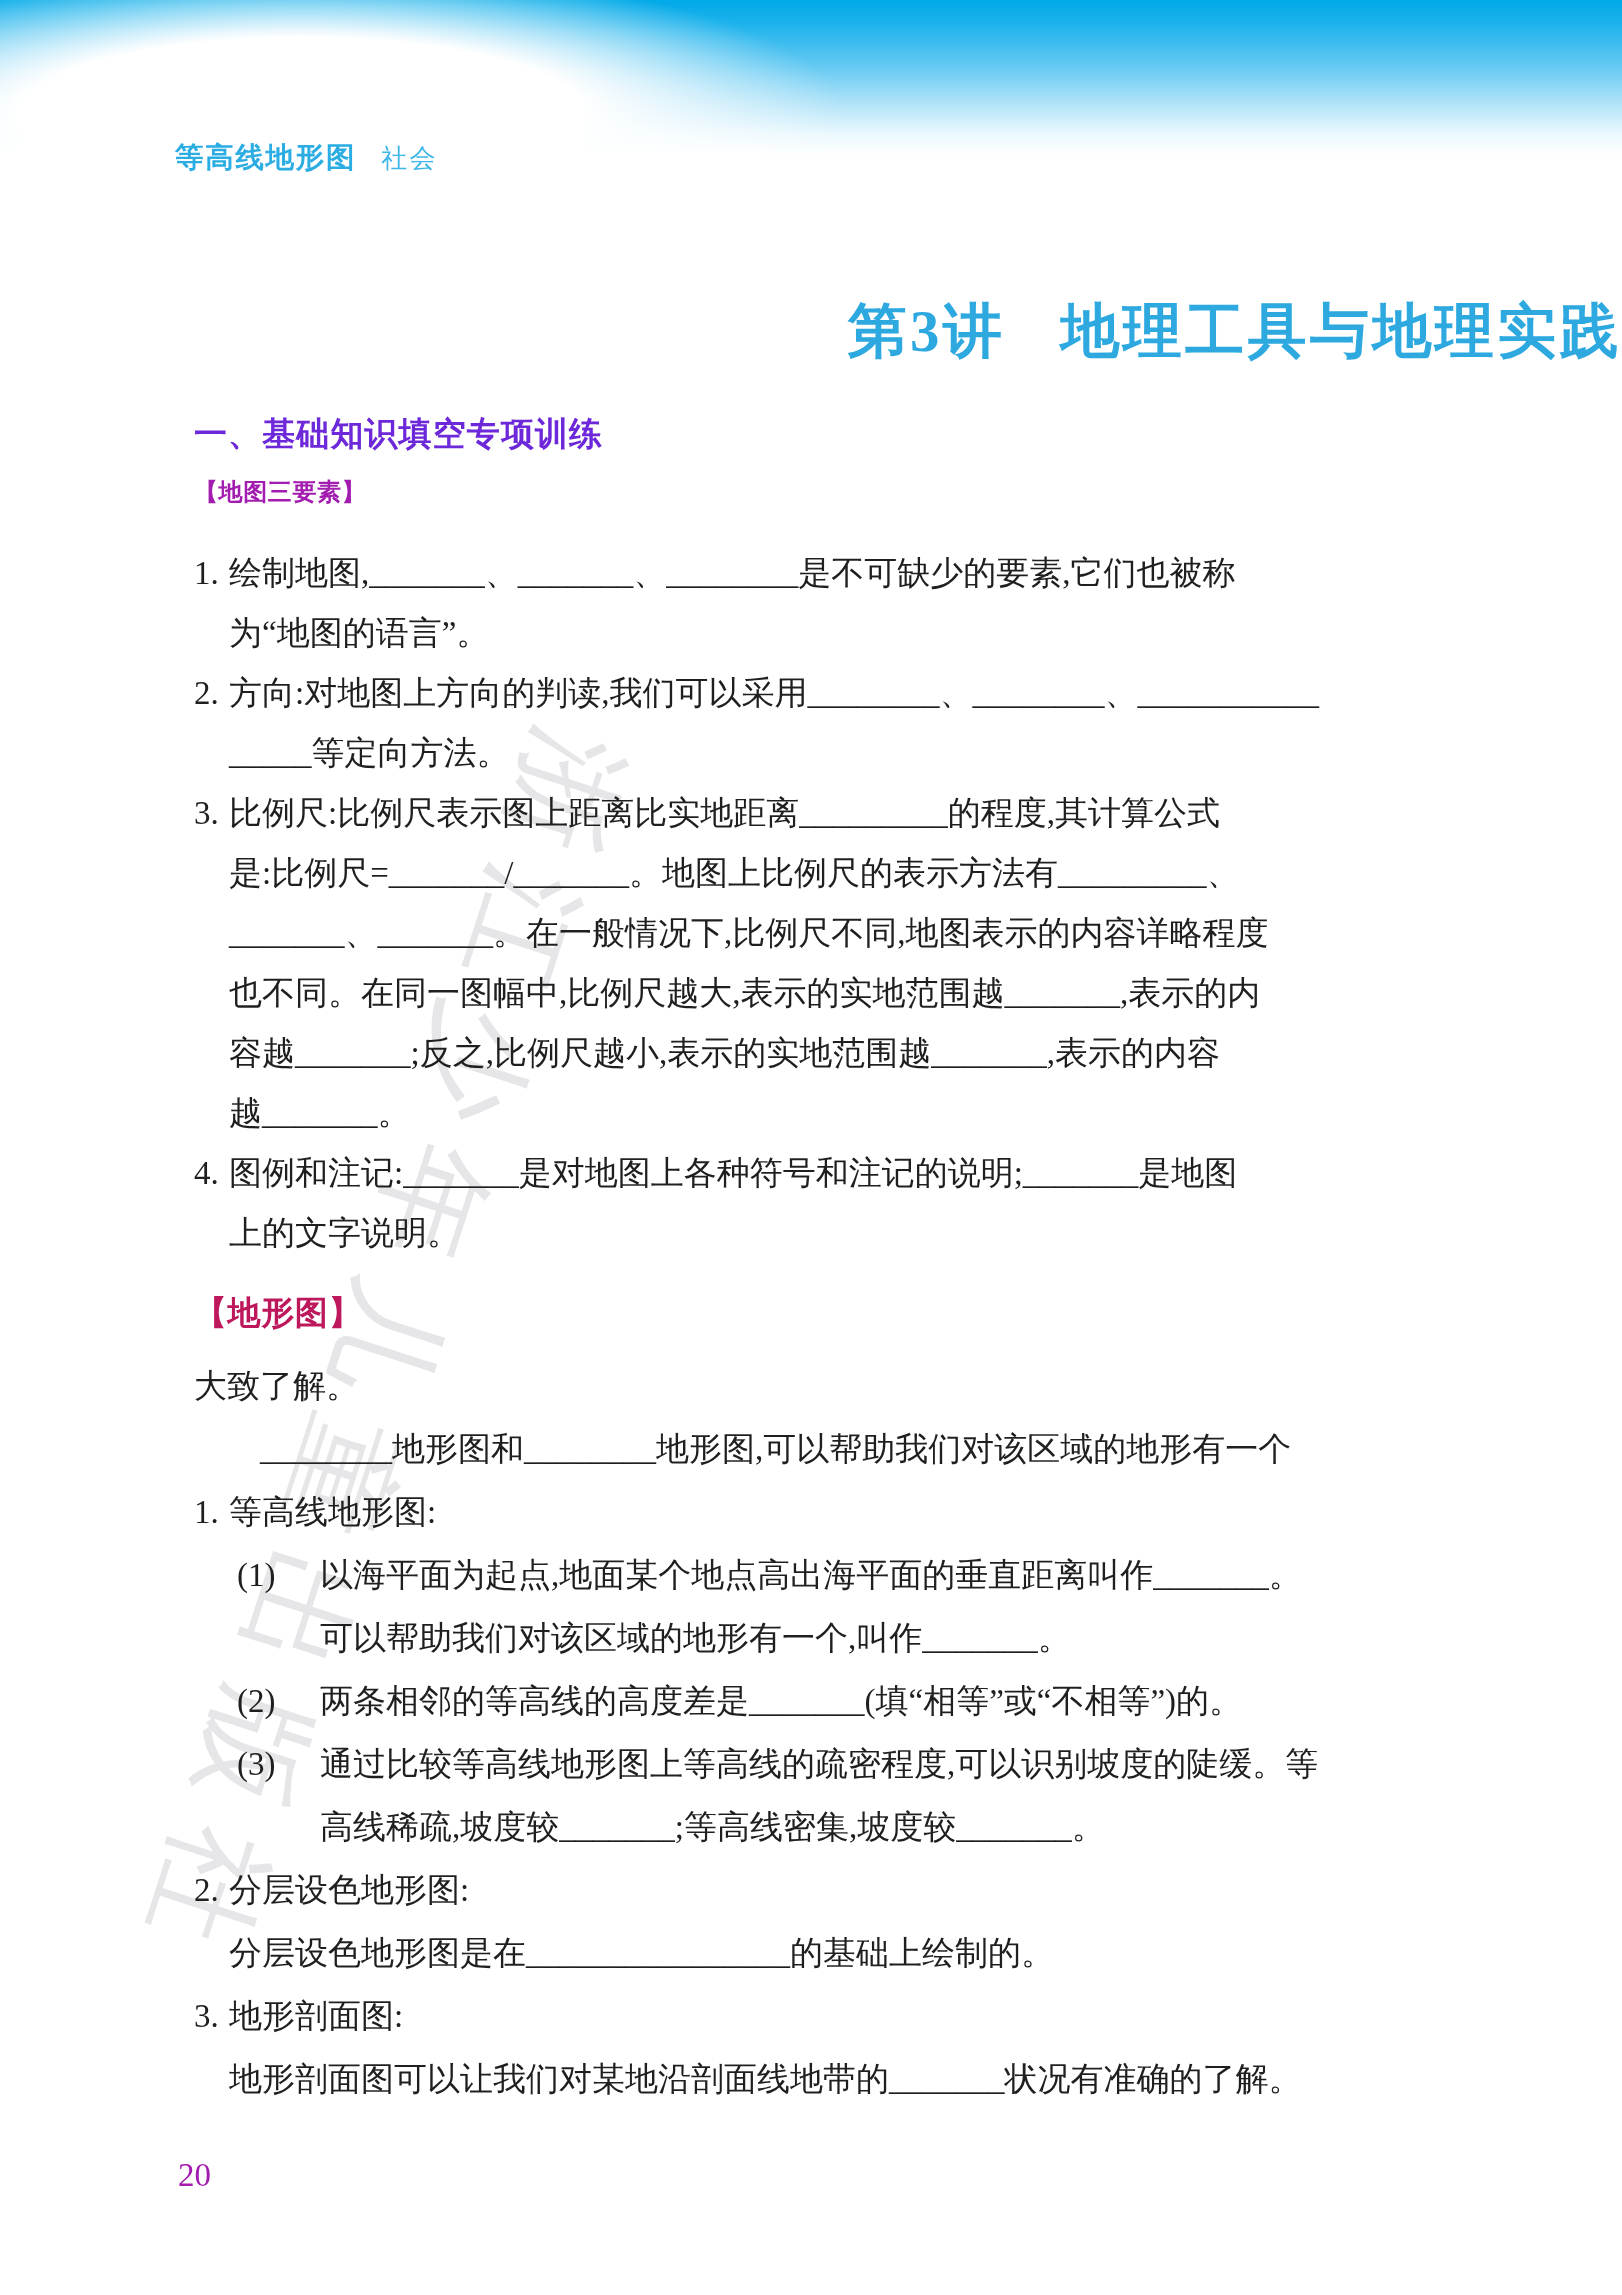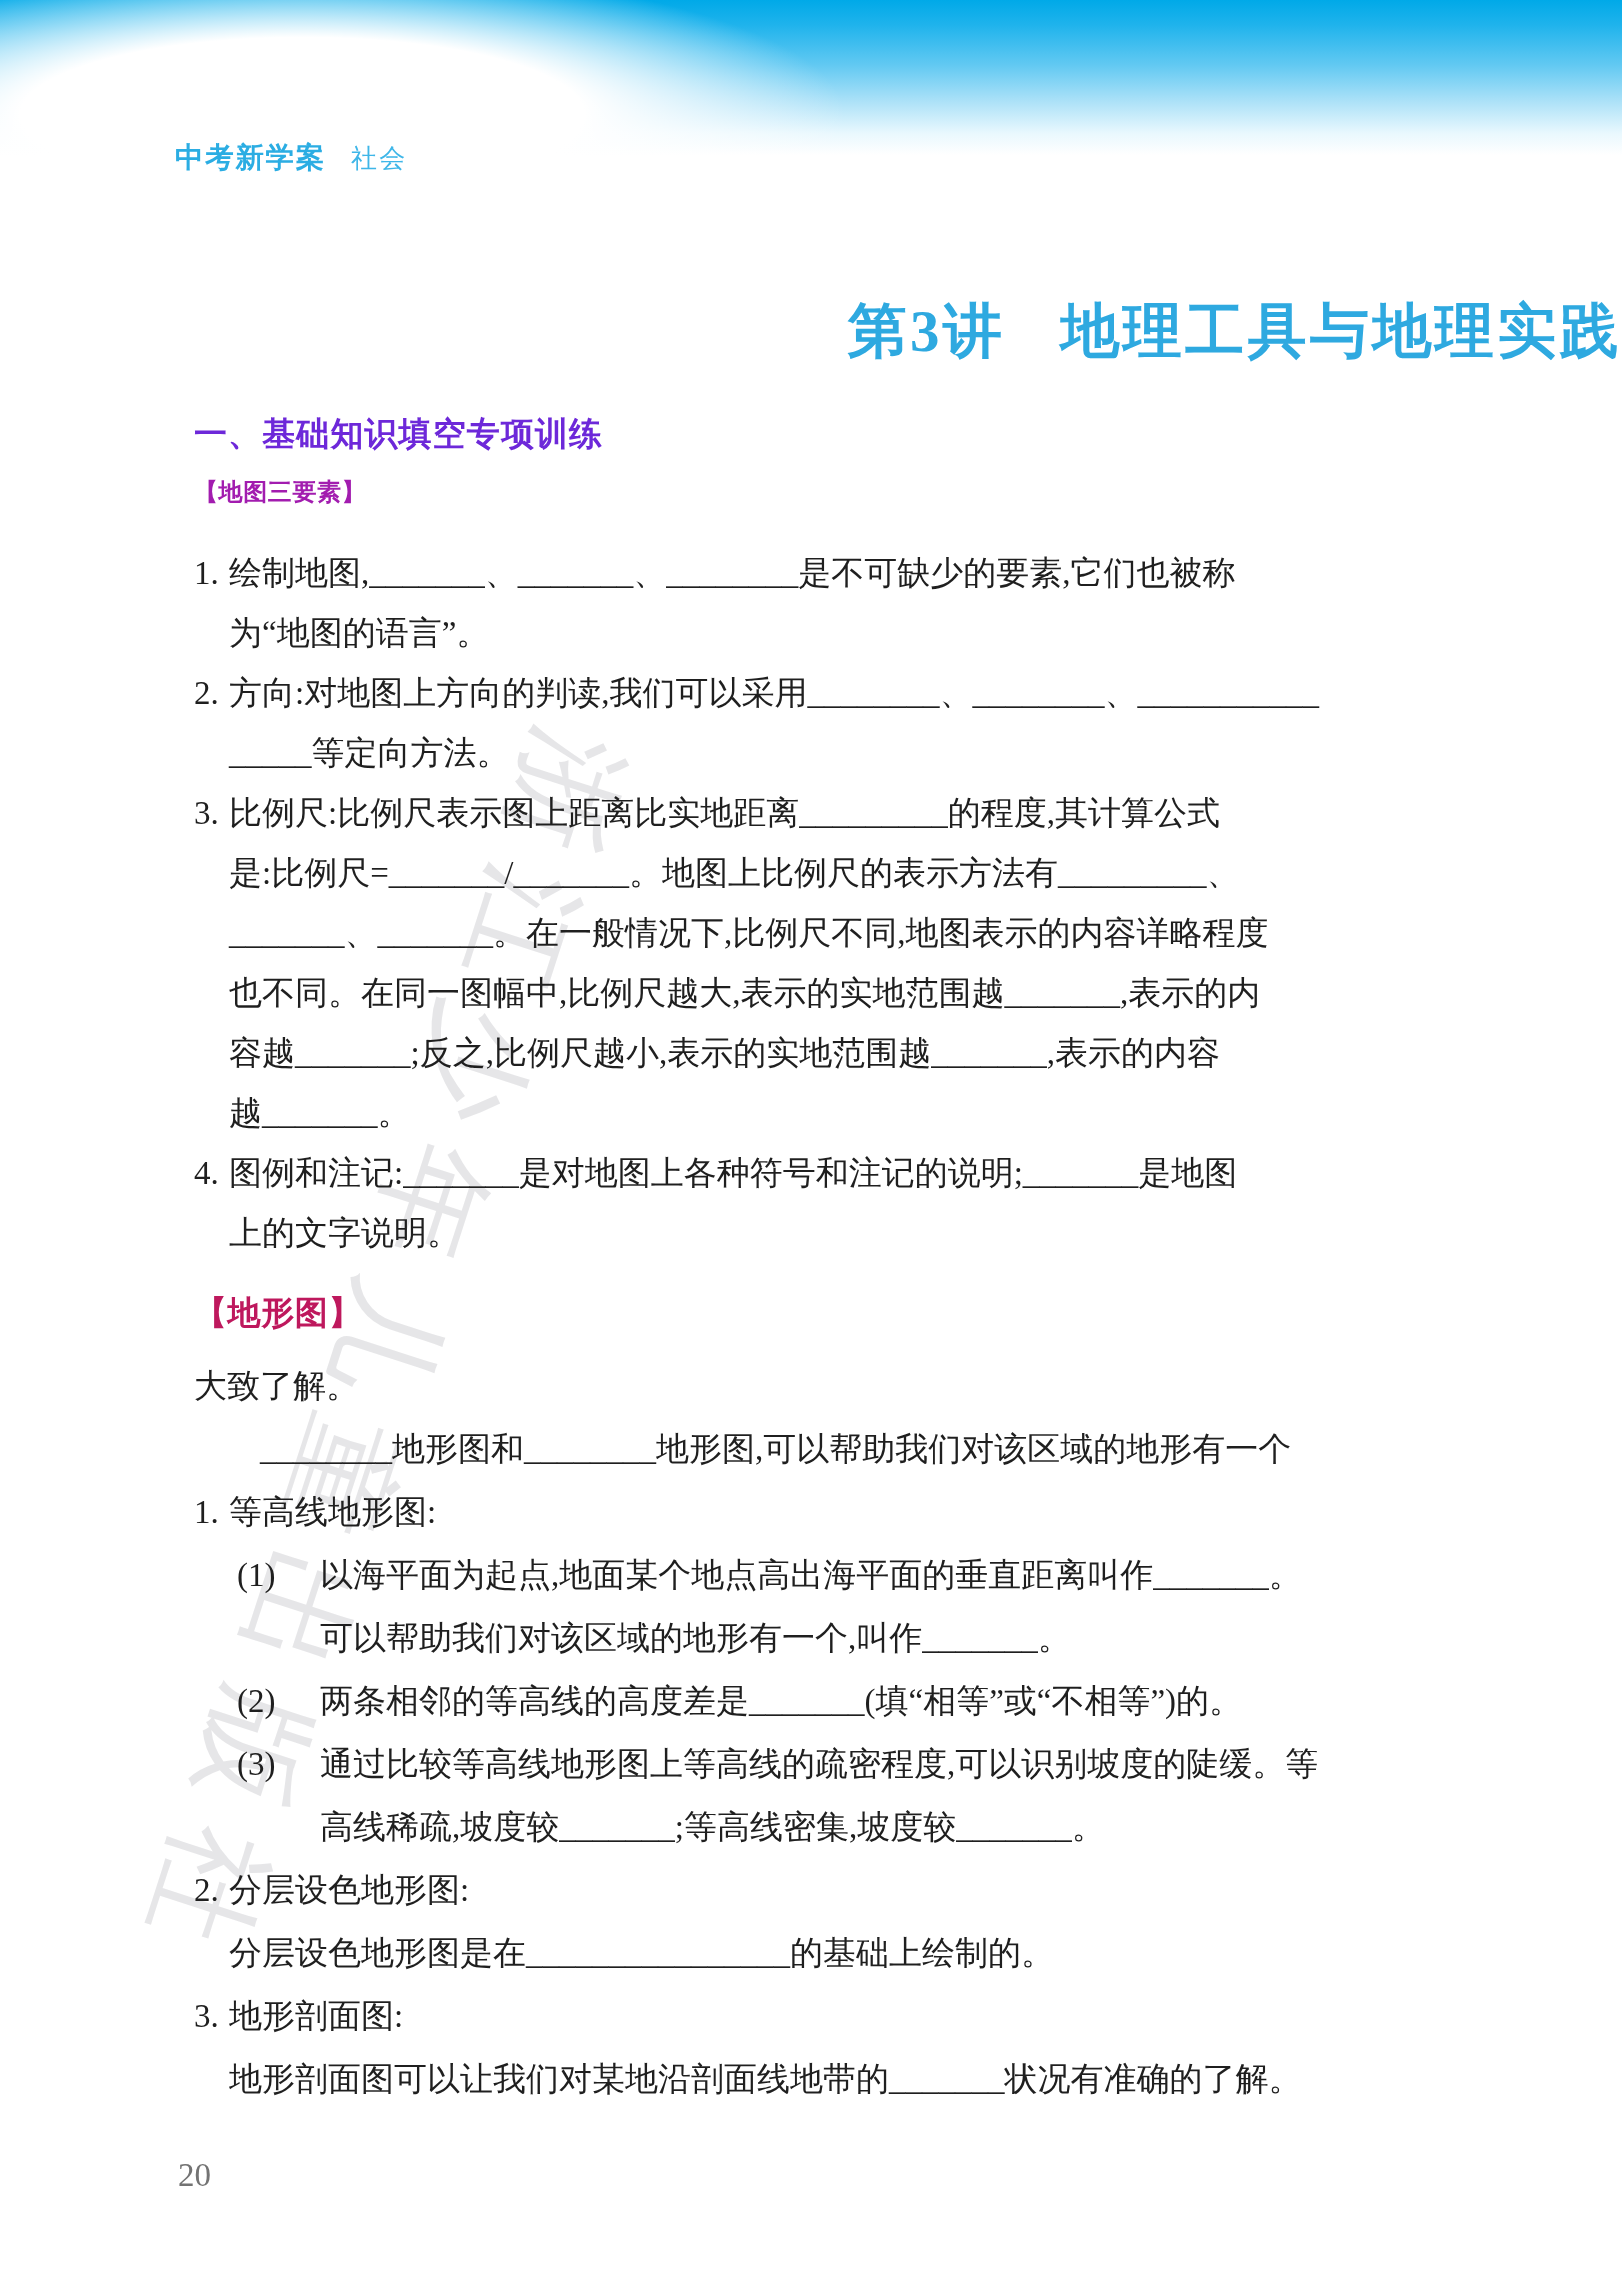--- a/index.html
+++ b/index.html
@@ -68,32 +68,32 @@
   .watermark{
     position:absolute;left:657px;top:759px;z-index:1;
     font-size:117px;letter-spacing:27px;white-space:nowrap;
     color:rgba(158,158,166,0.26);
     transform:rotate(108deg);transform-origin:0 0;
     pointer-events:none;
   }
   
   .page-number{
     position:absolute;left:178px;top:2157px;
-    font-size:33px;color:#737373;
+    font-size:33px;color:#a21caf;
   }
 </style>
 </head>
 <body>
 
 <div class="header">
   <div class="header-fade"></div>
 </div>
 
 <div class="brand">
-  <span class="series">中考新学案</span><span class="subject">社会</span>
+  <span class="series">等高线地形图</span><span class="subject">社会</span>
 </div>
 
 <div class="watermark">浙江少年儿童出版社</div>
 
 <div class="title-row">
   <span>第3讲</span>
   <span>地理工具与地理实践</span>
 </div>
 
 <div class="sec-heading">一、基础知识填空专项训练</div>

